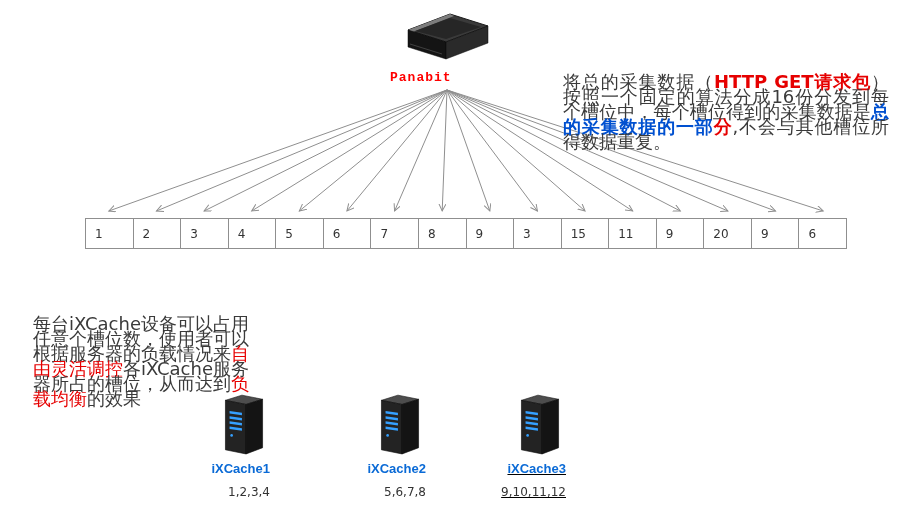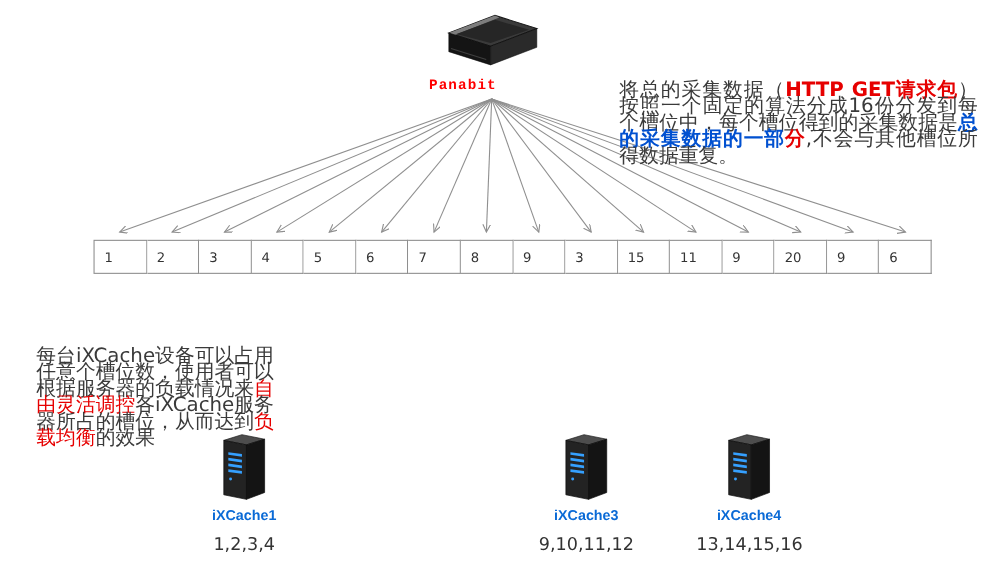--- a/index.html
+++ b/index.html
@@ -26,26 +26,26 @@
 
   .slot-row { position:absolute; left:85px; top:218px; width:762px; height:31px; display:flex; }
   .slot-cell {
     flex:1; box-sizing:border-box; background:#ffffff;
     border:1px solid #8f8f8f; border-left:none;
     display:flex; align-items:center; padding-left:9px;
     font-size:12px; color:#333333;
   }
   .slot-cell:first-child { border-left:1px solid #8f8f8f; }
 
-  .server { position:absolute; width:96px; text-align:center; top:390px; }
+  .server { position:absolute; width:96px; text-align:right; top:390px; }
   .server .icon-box { display:inline-block; width:52px; height:66px; }
   .server-name { color:#0a6ad6; font-weight:bold; font-size:13px; margin-top:1px;
                  font-family:"Liberation Sans","DejaVu Sans",sans-serif; }
-  .server-slots { color:#333333; font-size:16px; margin-top:9px; }
-  .s1 { left:174px; } .s2 { left:330px; } .s3 { left:485px; } .s4 { left:633px; }
+  .server-slots { color:#333333; font-size:12px; margin-top:9px; }
+  .s1 { left:174px; } .s2 { left:330px; } .s3 { left:470px;text-decoration:underline; } .s4 { left:633px; }
 </style>
 </head>
 <body>
 
 <div class="canvas">
 
   <svg id="arrows" width="902" height="519" viewBox="0 0 902 519">
     <defs>
       <marker id="ah" markerWidth="9" markerHeight="9" refX="7" refY="3.5" orient="auto" markerUnits="userSpaceOnUse">
         <path d="M0,0 L7,3.5 L0,7" fill="none" stroke="#8f8f8f" stroke-width="1"></path>
@@ -114,48 +114,48 @@
         <rect x="10" y="24" width="12" height="2.4" fill="#35a0ff" transform="skewY(8)"></rect>
         <rect x="10" y="29" width="12" height="2.4" fill="#35a0ff" transform="skewY(8)"></rect>
         <rect x="10" y="34" width="12" height="2.4" fill="#35a0ff" transform="skewY(8)"></rect>
         <circle cx="12" cy="44" r="1.3" fill="#35a0ff"></circle>
       </svg>
     </span>
     <div class="server-name">iXCache1</div>
     <div class="server-slots">1,2,3,4</div>
   </div>
 
+  <div class="server s2">
+    <span class="icon-box">
+      <svg width="52" height="66" viewBox="0 0 48 64">
+        <polygon points="6,10 26,14 42,9 22,5" fill="#4d4d4d" stroke="#1a1a1a" stroke-width="0.6"></polygon>
+        <polygon points="6,10 26,14 26,62 6,58" fill="#232323" stroke="#0a0a0a" stroke-width="0.6"></polygon>
+        <polygon points="26,14 42,9 42,56 26,62" fill="#141414" stroke="#0a0a0a" stroke-width="0.6"></polygon>
+        <rect x="10" y="19" width="12" height="2.4" fill="#35a0ff" transform="skewY(8)"></rect>
+        <rect x="10" y="24" width="12" height="2.4" fill="#35a0ff" transform="skewY(8)"></rect>
+        <rect x="10" y="29" width="12" height="2.4" fill="#35a0ff" transform="skewY(8)"></rect>
+        <rect x="10" y="34" width="12" height="2.4" fill="#35a0ff" transform="skewY(8)"></rect>
+        <circle cx="12" cy="44" r="1.3" fill="#35a0ff"></circle>
+      </svg>
+    </span>
+    <div class="server-name">iXCache2</div>
+    <div class="server-slots">5,6,7,8</div>
+  </div>
 
   <div class="server s3">
     <span class="icon-box">
       <svg width="52" height="66" viewBox="0 0 48 64">
         <polygon points="6,10 26,14 42,9 22,5" fill="#4d4d4d" stroke="#1a1a1a" stroke-width="0.6"></polygon>
         <polygon points="6,10 26,14 26,62 6,58" fill="#232323" stroke="#0a0a0a" stroke-width="0.6"></polygon>
         <polygon points="26,14 42,9 42,56 26,62" fill="#141414" stroke="#0a0a0a" stroke-width="0.6"></polygon>
         <rect x="10" y="19" width="12" height="2.4" fill="#35a0ff" transform="skewY(8)"></rect>
         <rect x="10" y="24" width="12" height="2.4" fill="#35a0ff" transform="skewY(8)"></rect>
         <rect x="10" y="29" width="12" height="2.4" fill="#35a0ff" transform="skewY(8)"></rect>
         <rect x="10" y="34" width="12" height="2.4" fill="#35a0ff" transform="skewY(8)"></rect>
         <circle cx="12" cy="44" r="1.3" fill="#35a0ff"></circle>
       </svg>
     </span>
     <div class="server-name">iXCache3</div>
     <div class="server-slots">9,10,11,12</div>
   </div>
 
-  <div class="server s4">
-    <span class="icon-box">
-      <svg width="52" height="66" viewBox="0 0 48 64">
-        <polygon points="6,10 26,14 42,9 22,5" fill="#4d4d4d" stroke="#1a1a1a" stroke-width="0.6"></polygon>
-        <polygon points="6,10 26,14 26,62 6,58" fill="#232323" stroke="#0a0a0a" stroke-width="0.6"></polygon>
-        <polygon points="26,14 42,9 42,56 26,62" fill="#141414" stroke="#0a0a0a" stroke-width="0.6"></polygon>
-        <rect x="10" y="19" width="12" height="2.4" fill="#35a0ff" transform="skewY(8)"></rect>
-        <rect x="10" y="24" width="12" height="2.4" fill="#35a0ff" transform="skewY(8)"></rect>
-        <rect x="10" y="29" width="12" height="2.4" fill="#35a0ff" transform="skewY(8)"></rect>
-        <rect x="10" y="34" width="12" height="2.4" fill="#35a0ff" transform="skewY(8)"></rect>
-        <circle cx="12" cy="44" r="1.3" fill="#35a0ff"></circle>
-      </svg>
-    </span>
-    <div class="server-name">iXCache4</div>
-    <div class="server-slots">13,14,15,16</div>
-  </div>
 
 </div>
 
 </body></html>

